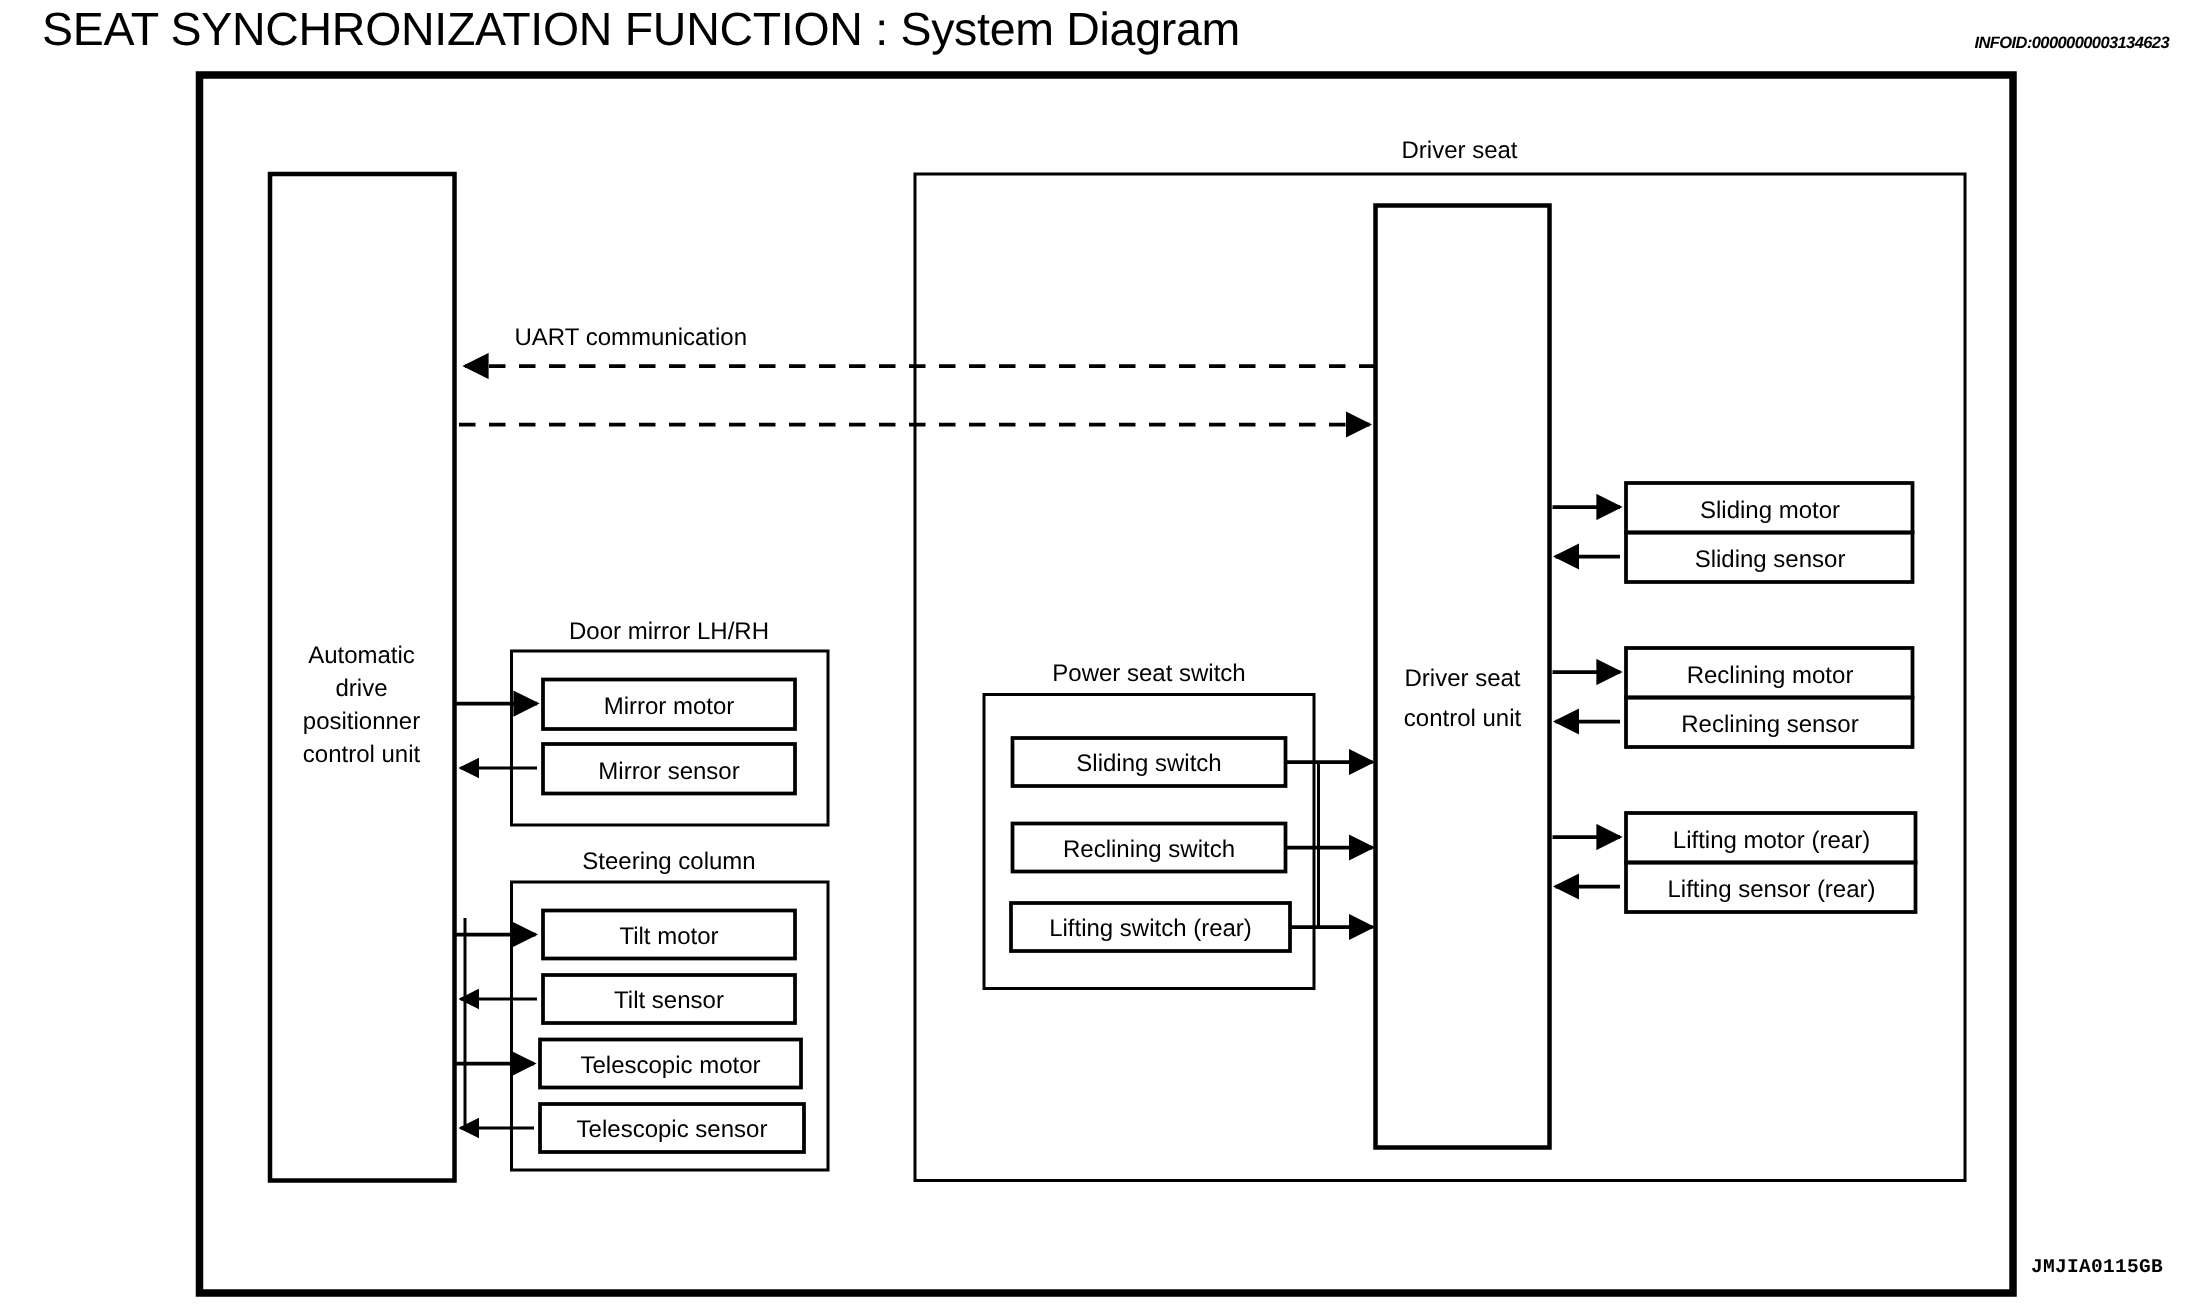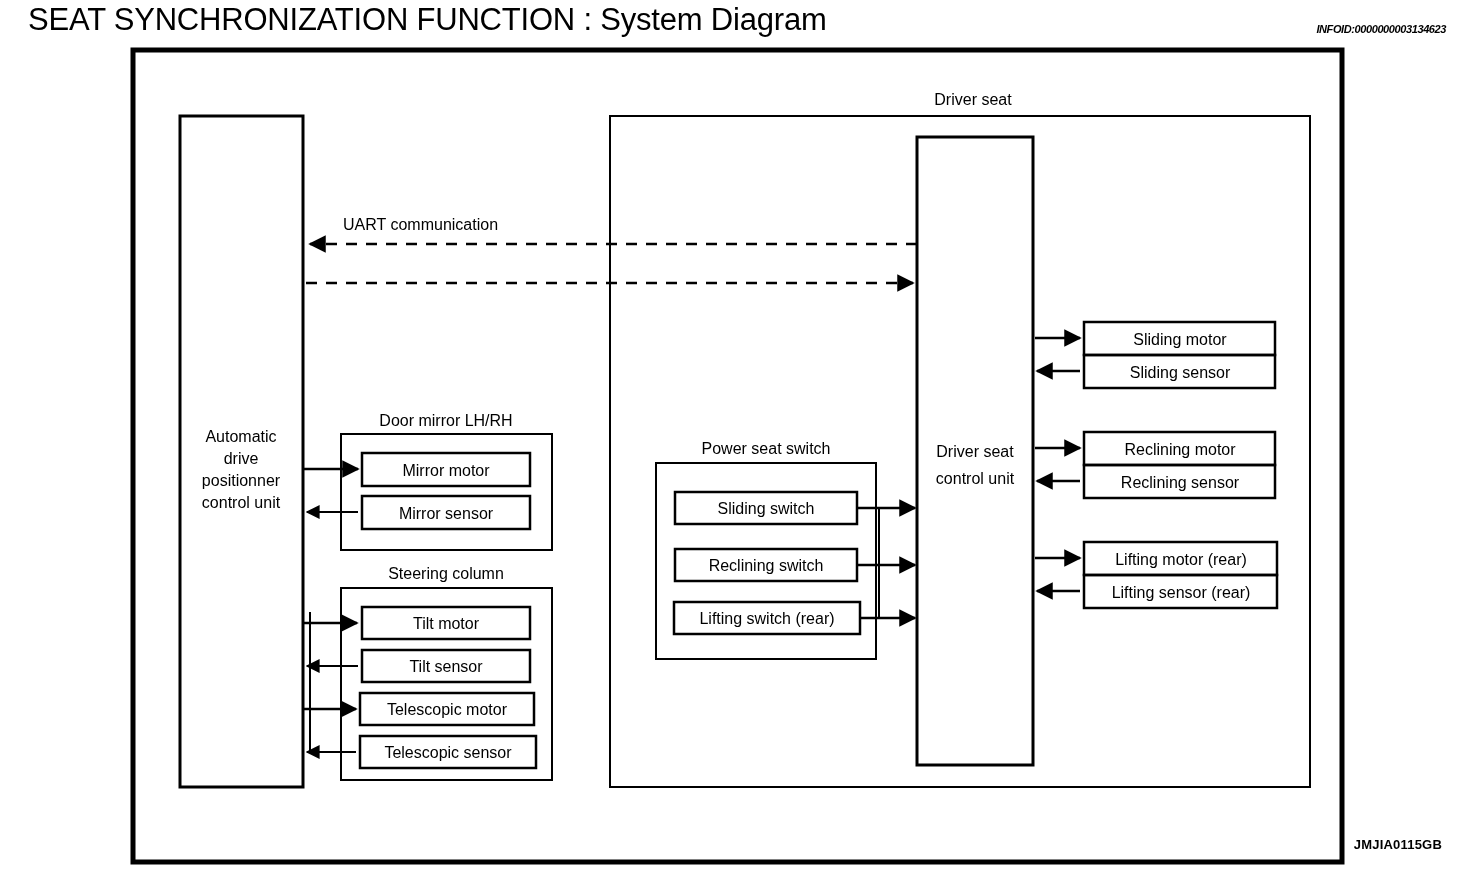--- a/index.html
+++ b/index.html
@@ -13,21 +13,21 @@
     font-size:31px;font-weight:400;letter-spacing:-0.2px;
     white-space:nowrap;
   }
   #infoid{
     position:absolute;right:26px;top:23px;
     font-size:11px;font-style:italic;font-weight:700;
     letter-spacing:-0.4px;white-space:nowrap;text-align:right;
   }
   #figure-code{
     position:absolute;right:30px;top:837px;
-    font-size:13px;font-weight:700;letter-spacing:0.2px;white-space:nowrap;
+    font-size:13px;font-weight:700;letter-spacing:0.2px;white-space:nowrap;font-family:Liberation Mono, monospace;
   }
   #diagram-svg{position:absolute;left:0;top:0;}
   .box-label{
     font-family:"Liberation Sans","DejaVu Sans",sans-serif;
     font-size:16px;fill:#000;
   }
   .group-label{
     font-family:"Liberation Sans","DejaVu Sans",sans-serif;
     font-size:16px;fill:#000;
   }

